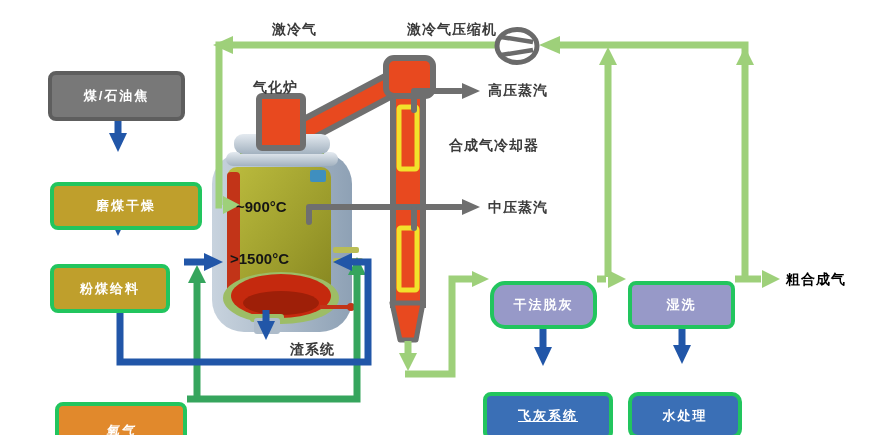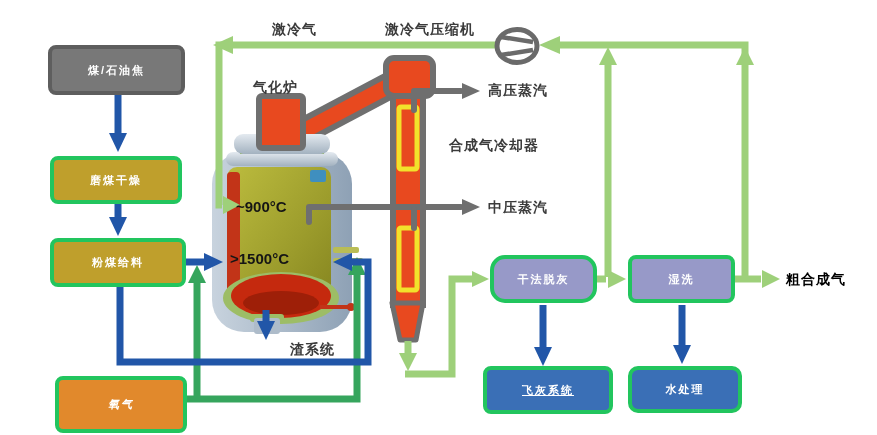--- a/index.html
+++ b/index.html
@@ -3,22 +3,22 @@
 <meta charset="utf-8">
 <style>
   html,body{margin:0;padding:0;background:#ffffff;}
   .stage{
     position:relative;width:877px;height:435px;background:#ffffff;overflow:hidden;
     font-family:"Liberation Sans","DejaVu Sans",sans-serif;
   }
   .stage svg{position:absolute;left:0;top:0;}
   .pbox{
     position:absolute;box-sizing:border-box;display:flex;align-items:center;justify-content:center;
-    border:4px solid #22c55e;border-radius:8px;color:#ffffff;font-weight:bold;font-size:11px;
-    letter-spacing:2px;white-space:nowrap;
+    border:4px solid #22c55e;border-radius:8px;color:#ffffff;font-weight:bold;font-size:13px;
+    letter-spacing:2px;white-space:nowrap;margin-top:26px;
   }
   .lab{
     position:absolute;font-weight:bold;font-size:14px;color:#3b3b3b;white-space:nowrap;
     letter-spacing:1px;
   }
   .temp{position:absolute;font-weight:bold;font-size:15px;color:#151515;white-space:nowrap;}
 </style>
 </head>
 <body>
 
@@ -134,25 +134,25 @@
       <ellipse cx="517" cy="46" rx="20" ry="16.5" fill="#ffffff" stroke="#6a6a6a" stroke-width="5"></ellipse>
       <line x1="501" y1="37" x2="533" y2="42" stroke="#6a6a6a" stroke-width="4.5"></line>
       <line x1="501" y1="55" x2="533" y2="50" stroke="#6a6a6a" stroke-width="4.5"></line>
     </g>
   </svg>
 
   <div class="pbox" style="left:48px;top:45px;width:137px;height:50px;background:#787878;border-color:#5e5e5e;">
     <span>煤/石油焦</span>
   </div>
 
-  <div class="pbox" style="left:50px;top:156px;width:132px;height:48px;background:#bf9f2c;">
+  <div class="pbox" style="left:50px;top:156px;width:152px;height:48px;background:#bf9f2c;">
     <span>磨煤干燥</span>
   </div>
 
-  <div class="pbox" style="left:50px;top:238px;width:136px;height:49px;background:#bf9f2c;">
+  <div class="pbox" style="left:50px;top:238px;width:120px;height:49px;background:#bf9f2c;">
     <span>粉煤给料</span>
   </div>
 
   <div class="pbox" style="left:55px;top:376px;width:132px;height:57px;background:#e1892c;font-style:italic;">
     <span>氧气</span>
   </div>
 
   <div class="pbox" style="left:490px;top:255px;width:107px;height:48px;background:#9799c8;border-radius:15px;">
     <span>干法脱灰</span>
   </div>
@@ -164,21 +164,21 @@
   <div class="pbox" style="left:628px;top:255px;width:107px;height:48px;background:#9799c8;">
     <span>湿洗</span>
   </div>
 
   <div class="pbox" style="left:628px;top:366px;width:114px;height:47px;background:#3a6fb6;border-radius:10px;">
     <span>水处理</span>
   </div>
 
   <div class="lab" style="left:272px;top:21px;">激冷气</div>
 
-  <div class="lab" style="left:385px;top:21px;">激冷气压缩机</div>
+  <div class="lab" style="left:407px;top:21px;">激冷气压缩机</div>
 
   <div class="lab" style="left:253px;top:79px;">气化炉</div>
 
   <div class="lab" style="left:488px;top:82px;">高压蒸汽</div>
 
   <div class="lab" style="left:449px;top:137px;">合成气冷却器</div>
 
   <div class="lab" style="left:488px;top:199px;">中压蒸汽</div>
 
   <div class="temp" style="left:236px;top:198px;">~900°C</div>

